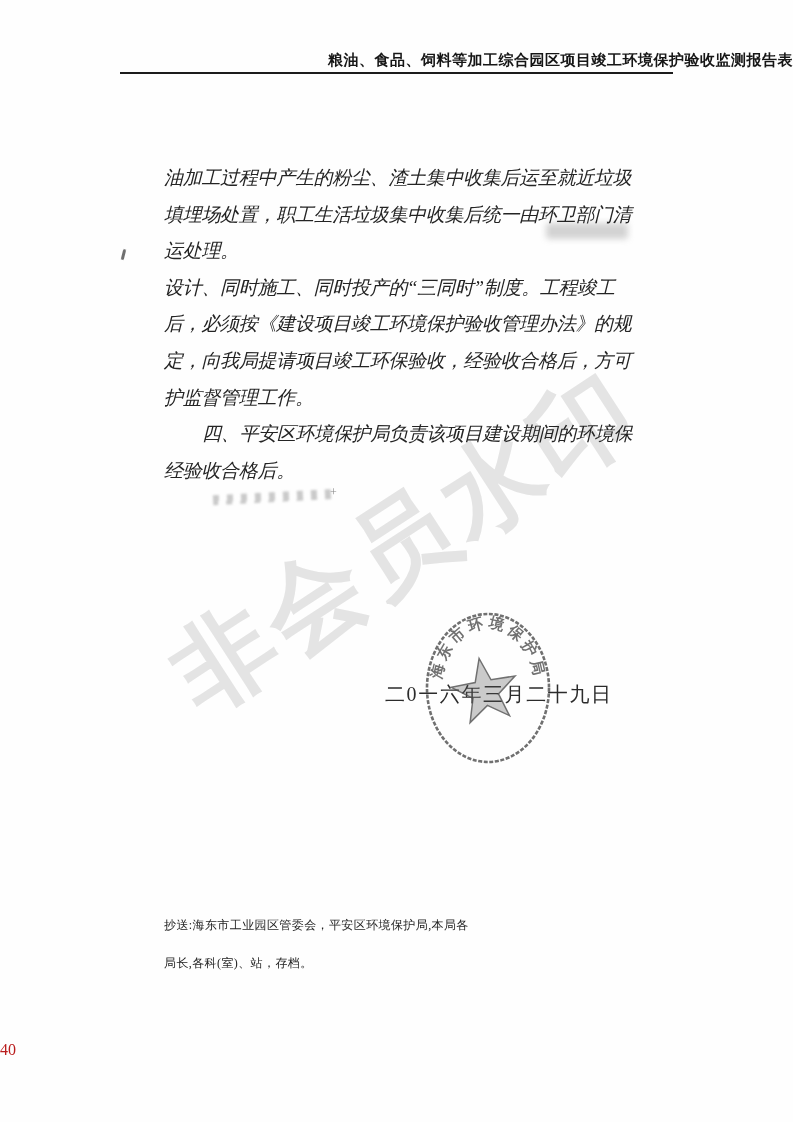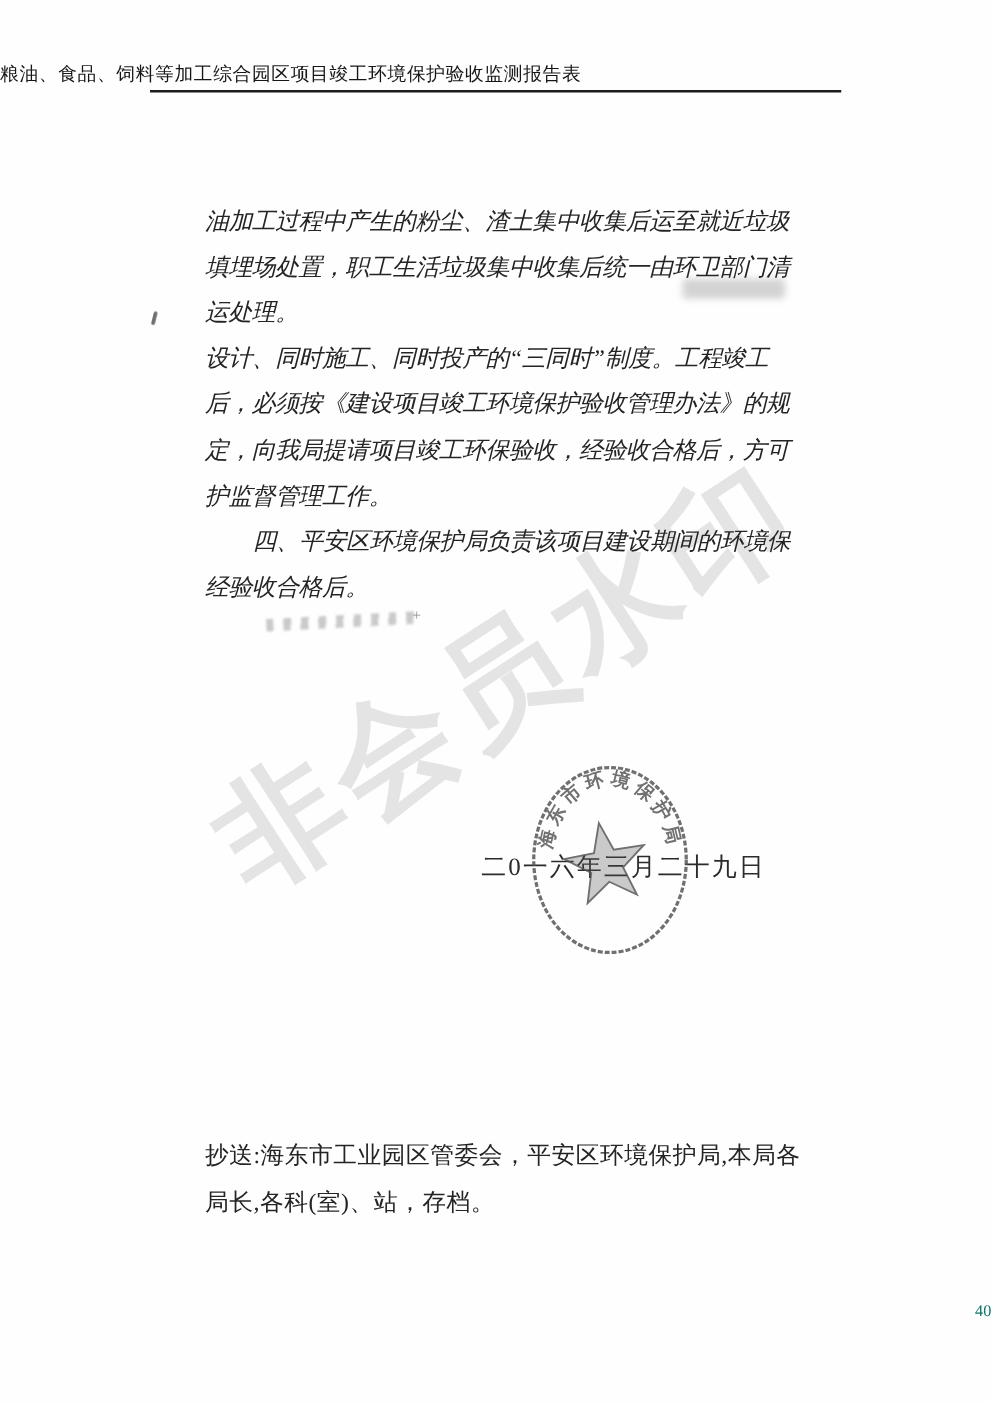--- a/index.html
+++ b/index.html
@@ -11,23 +11,23 @@
   }
   .page {
     position: absolute; inset: 0;
     width: 793px; height: 1122px;
     background: #fefefe;
   }
 
   
   .header-title {
     position: absolute; top: 50px; left: 0; width: 100%;
-    text-align: left;
+    text-align: right;
     font-family: "Liberation Sans", sans-serif;
-    font-weight: normal;
+    font-weight: bold;
     font-size: 15px; line-height: 20px;
     color: #161616;
     letter-spacing: 0.5px;
     z-index: 2;
   }
   .header-rule {
     position: absolute; top: 72px; left: 120px;
     width: 553px; height: 2px;
     background: #1c1c1c;
     z-index: 2;
@@ -53,31 +53,31 @@
     font-size: 20px; line-height: 26px;
     letter-spacing: 1.6px;
     color: #2b2b2b;
     white-space: nowrap;
     z-index: 3;
   }
 
   
   .cc-block {
     position: absolute; left: 164px; top: 906px; width: 505px;
-    font-size: 19px; color: #242424;
+    font-size: 12px; color: #242424;
     letter-spacing: 0.4px;
     z-index: 2;
   }
   .cc-block .line { height: 38px; line-height: 38px; }
 
   
   .page-number {
     position: absolute; top: 1041px; left: 0; width: 100%;
-    text-align: right;
-    font-size: 13px; color: #0f766e;
+    text-align: left;
+    font-size: 16px; color: #b91c1c;
     z-index: 2;
   }
 
   
   .watermark {
     position: absolute; left: 406px; top: 543px;
     transform: translate(-50%, -50%) rotate(-33deg);
     font-family: "Liberation Sans", sans-serif;
     font-weight: bold;
     font-size: 100px;

